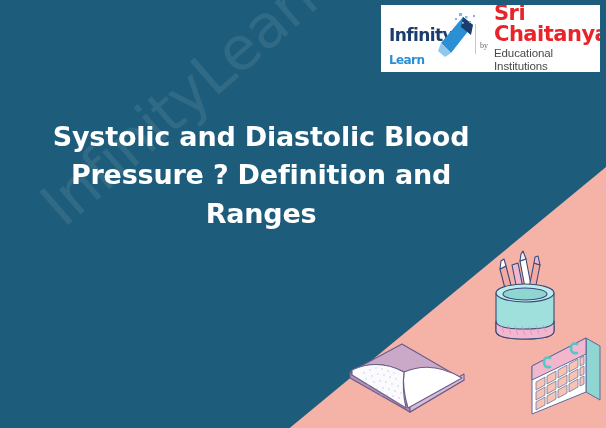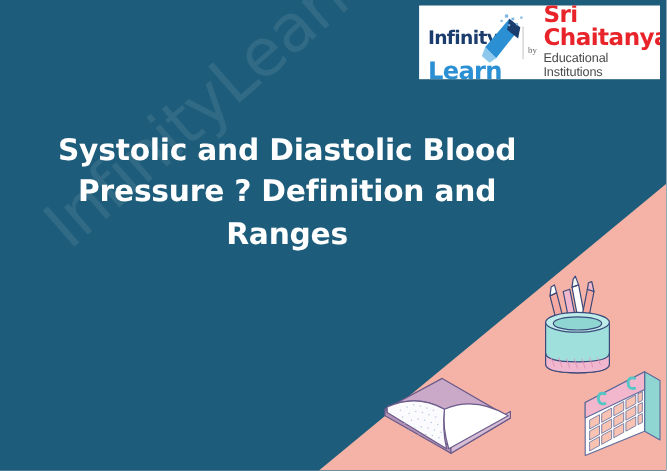--- a/index.html
+++ b/index.html
@@ -75,21 +75,21 @@
     letter-spacing: -0.6px;
   }
   .il-infinity {
     top: 20px;
     font-size: 17px;
     color: #1b3d6d;
     text-align: right;
   }
   .il-learn {
     top: 48px;
-    font-size: 22px;
+    font-size: 12px;
     color: #2b8fd4;
     text-align: right;
   }
   .il-swoosh {
     position: absolute;
     left: 54px;
     top: 8px;
     width: 44px;
     height: 46px;
   }

